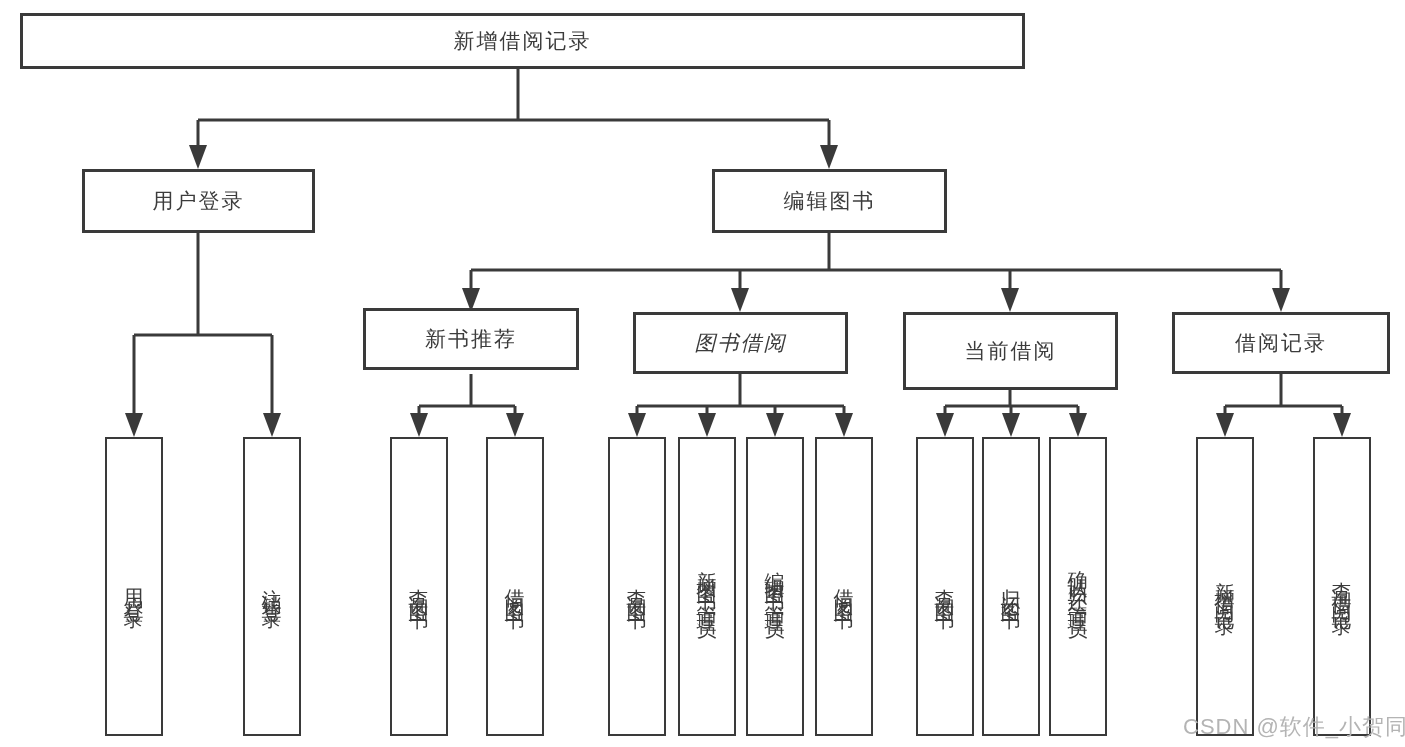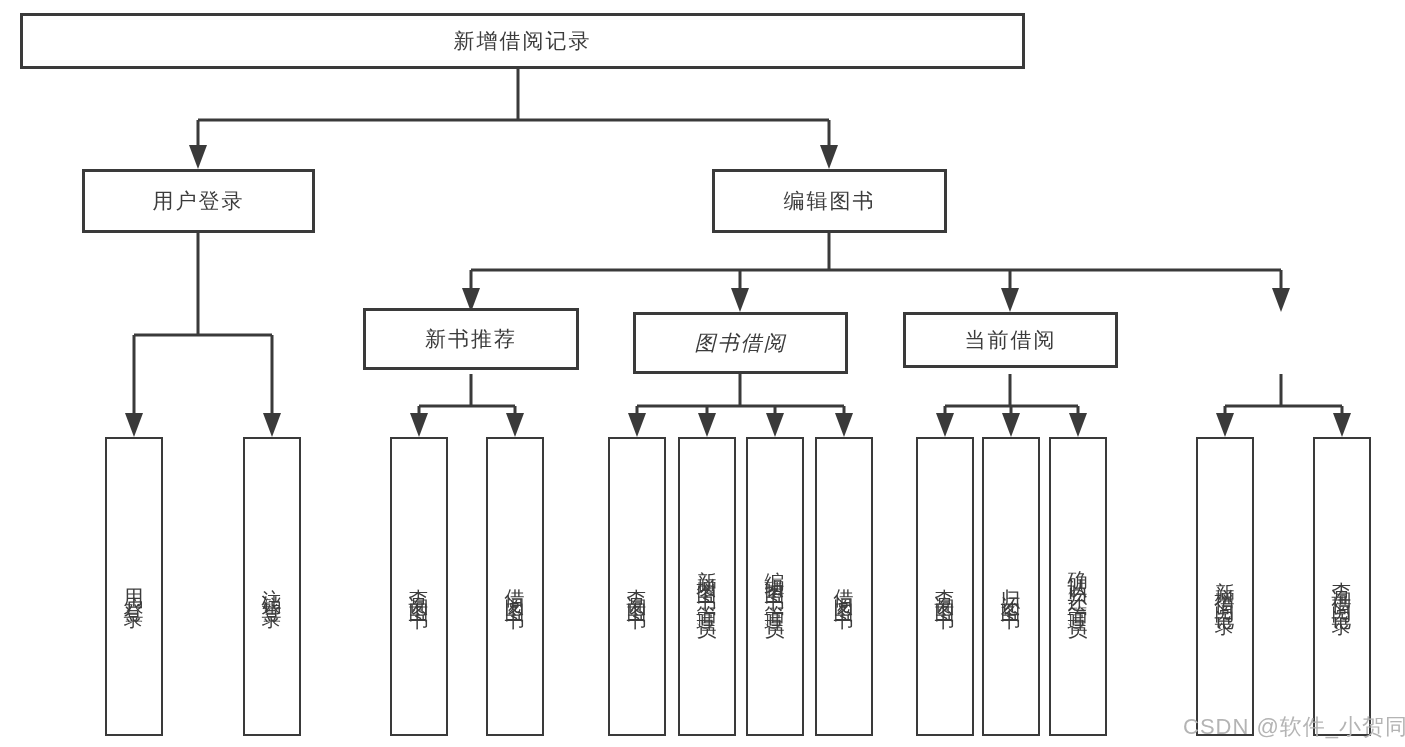--- a/index.html
+++ b/index.html
@@ -101,21 +101,22 @@
     </g>
   </svg>
 
   <div class="node" style="left:20px; top:13px; width:1005px; height:56px;">新增借阅记录</div>
 
   <div class="node" style="left:82px; top:169px; width:233px; height:64px;">用户登录</div>
   <div class="node" style="left:712px; top:169px; width:235px; height:64px;">编辑图书</div>
 
   <div class="node" style="left:363px; top:308px; width:216px; height:62px;">新书推荐</div>
   <div class="node" style="left:633px; top:312px; width:215px; height:62px;font-style:italic;">图书借阅</div>
-  <div class="node" style="left:903px; top:312px; width:215px; height:56px;">当前借阅</div>
+  <div class="node" style="left:903px; top:312px; width:215px; height:78px;">当前借阅</div>
+  <div class="node" style="left:1172px; top:312px; width:218px; height:62px;">借阅记录</div>
 
   <div class="node leaf" style="left:105px; top:437px; width:58px; height:299px;">用户登录</div>
   <div class="node leaf" style="left:243px; top:437px; width:58px; height:299px;">注销登录</div>
 
   <div class="node leaf" style="left:390px; top:437px; width:58px; height:299px;">查询图书</div>
   <div class="node leaf" style="left:486px; top:437px; width:58px; height:299px;">借阅图书</div>
 
   <div class="node leaf" style="left:608px; top:437px; width:58px; height:299px;">查询图书</div>
   <div class="node leaf" style="left:678px; top:437px; width:58px; height:299px;">新增图书（管理员）</div>
   <div class="node leaf" style="left:746px; top:437px; width:58px; height:299px;">编辑图书（管理员）</div>

